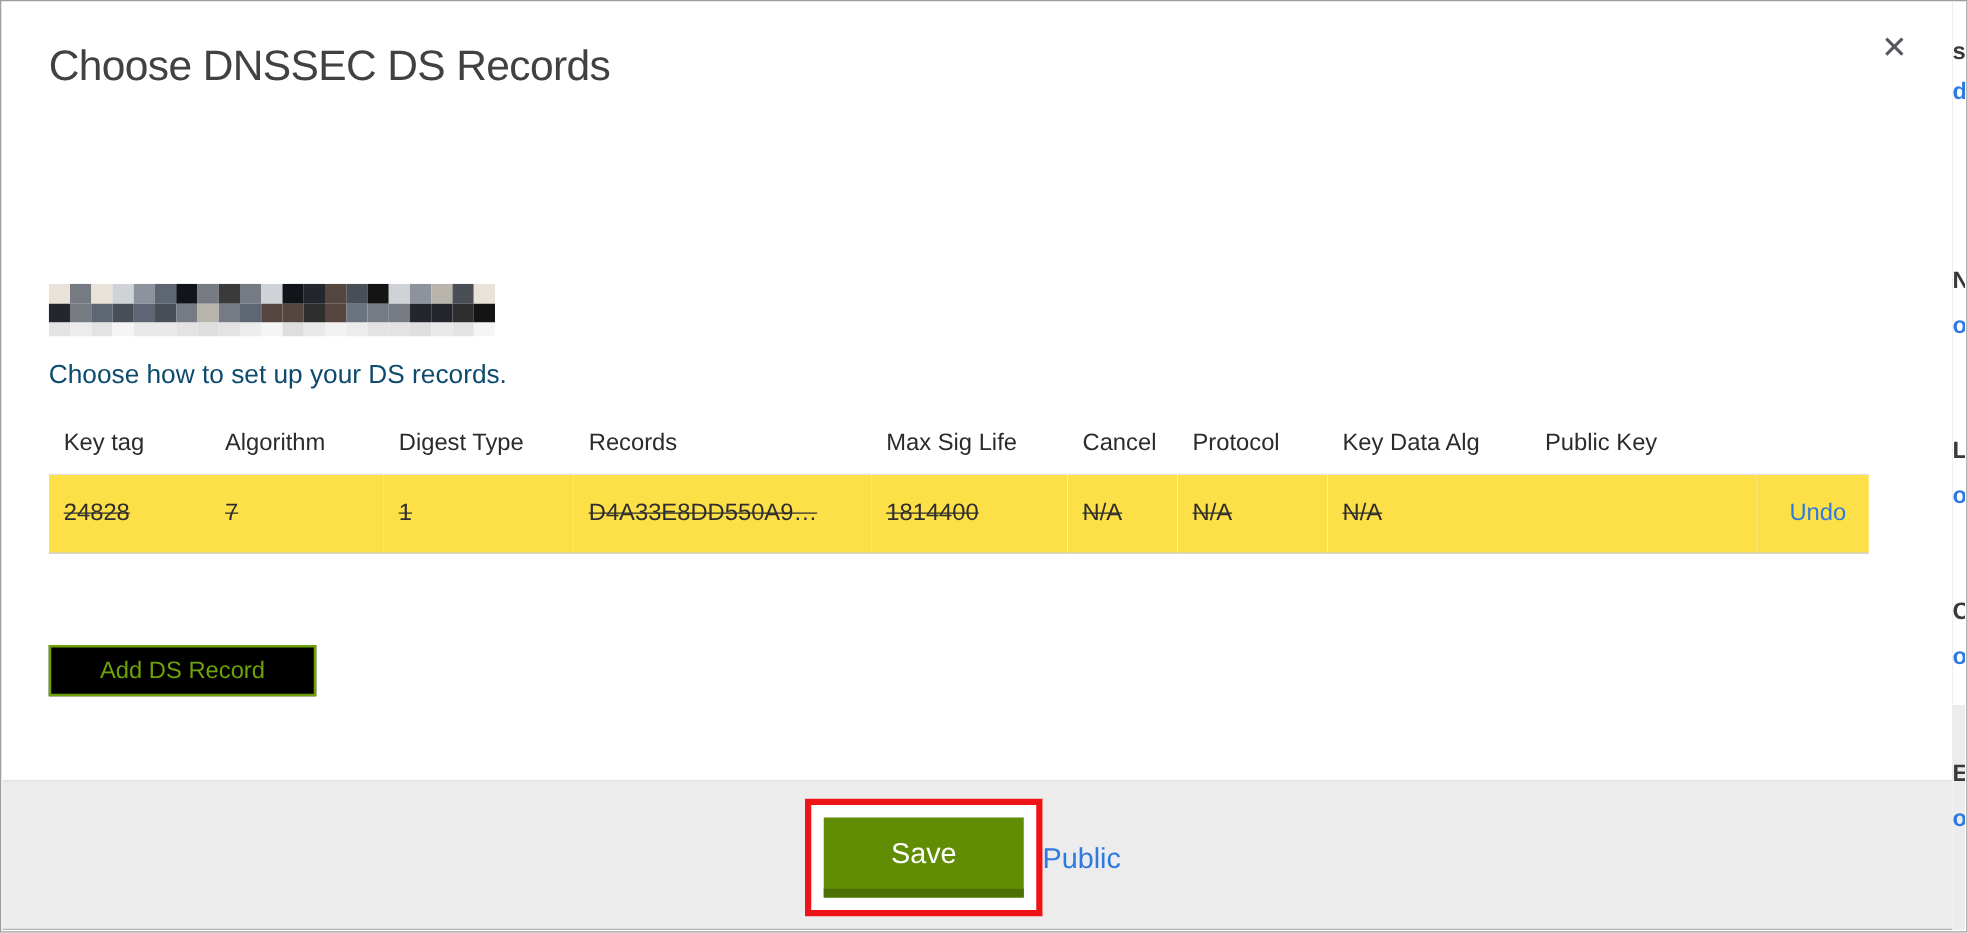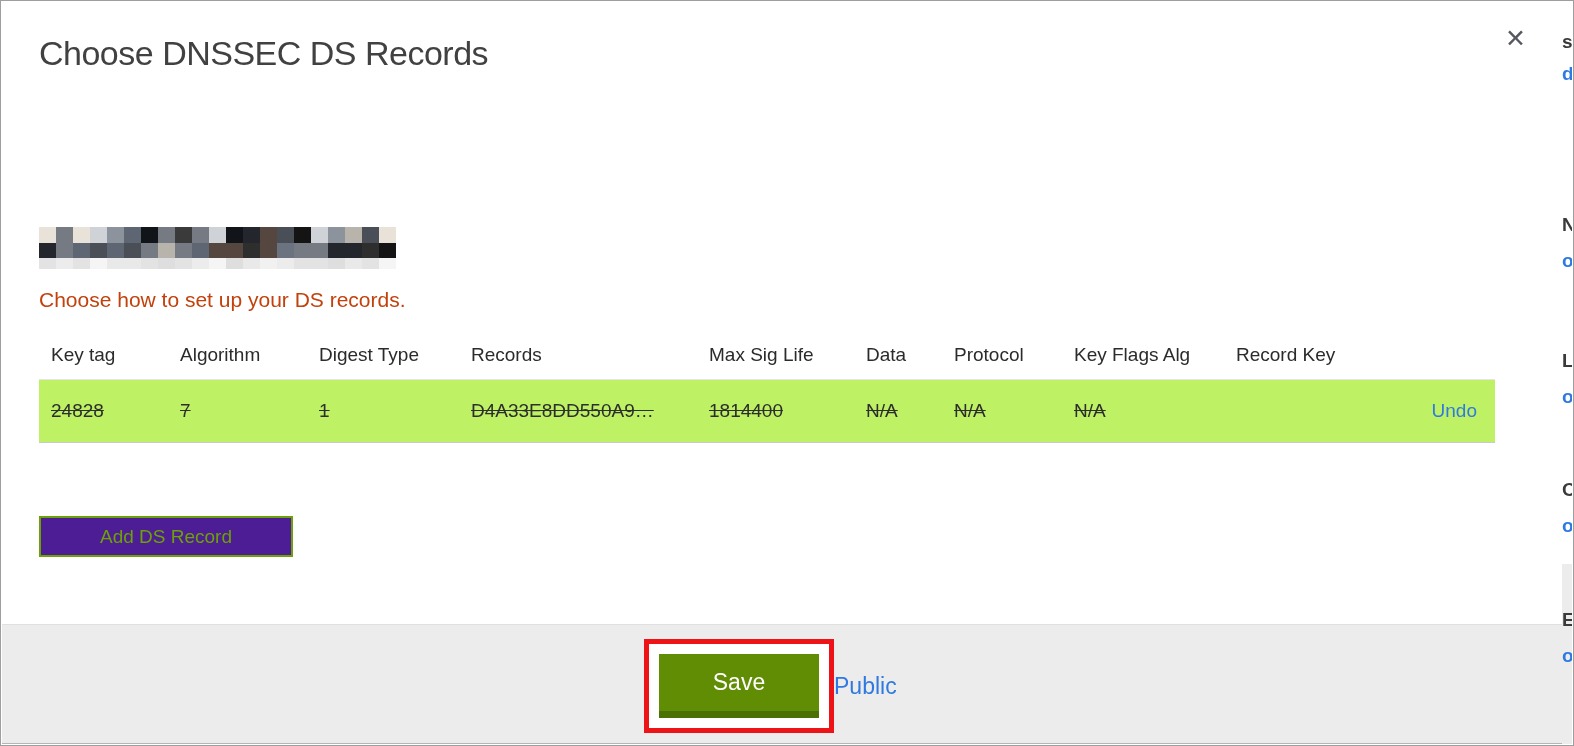--- a/index.html
+++ b/index.html
@@ -28,45 +28,45 @@
     cursor:pointer; line-height:1;
   }
   
   #redacted-domain {
     position:absolute; left:37px; top:225px; width:357px; height:44px;
     line-height:0; overflow:hidden;
   }
   #redacted-domain span { display:inline-block; width:17px; }
   .intro-text {
     position:absolute; left:37px; top:286px;
-    font-size:21px; color:#c2410c;
+    font-size:21px; color:#0c4a6e;
   }
   
   #ds-table {
     position:absolute; left:37px; top:330px; width:1456px;
     border-collapse:collapse; table-layout:fixed;
     font-size:19px; color:#2e2e2e;
   }
   #ds-table th {
     font-weight:400; text-align:left; padding:12px 0 13px 12px;
     white-space:nowrap; overflow:hidden; color:#2b2b2b;
   }
   #ds-table tbody tr { height:63px; }
   #ds-table tbody tr:first-child { background:#f7f7f6; border-top:1px solid #dcdcdc; }
-  #ds-table tbody tr:last-child  { background:#bef264; border-top:1px solid #e4e4e4; border-bottom:1px solid #c9c9c9; }
+  #ds-table tbody tr:last-child  { background:#fde047; border-top:1px solid #e4e4e4; border-bottom:1px solid #c9c9c9; }
   #ds-table td {
     padding-left:12px; white-space:nowrap; overflow:hidden; vertical-align:middle;
   }
   #ds-table td.struck { text-decoration:line-through; }
   #ds-table td.action-cell { text-align:right; padding-right:18px; padding-left:0; }
   .undo-link { color:#2f7ae0; text-decoration:none; cursor:pointer; }
   
   .add-ds-btn {
-    position:absolute; left:37px; top:514px; width:254px; height:41px;
-    background:#4c1d95; border:2px solid #6ea106; color:#6ea106;
+    position:absolute; left:37px; top:514px; width:214px; height:41px;
+    background:#000000; border:2px solid #6ea106; color:#6ea106;
     font-size:19px; font-family:inherit; cursor:pointer;
     display:flex; align-items:center; justify-content:center;
   }
   
   #footer {
     position:absolute; left:0; right:0; top:622px; height:120px;
     background:#ececec; border-top:1px solid #e0e0e0; border-bottom:1px solid #b5b5b5;
   }
   .red-annotation {
     position:absolute; left:642px; top:14px; width:190px; height:94px;
@@ -122,24 +122,24 @@
           <col style="width:181px">
         <col style="width:90px">
       </colgroup>
       <thead>
           <tr>
             <th>Key tag</th>
             <th>Algorithm</th>
             <th>Digest Type</th>
             <th>Records</th>
             <th>Max Sig Life</th>
-            <th>Data</th>
+            <th>Cancel</th>
             <th>Protocol</th>
-            <th>Key Flags Alg</th>
-            <th>Record Key</th>
+            <th>Key Data Alg</th>
+            <th>Public Key</th>
             <th></th>
           </tr>
         </thead>
       <tbody>
           <tr>
             <td class="struck">24828</td>
             <td class="struck">7</td>
             <td class="struck">1</td>
             <td class="struck">D4A33E8DD550A9…</td>
             <td class="struck">1814400</td>

